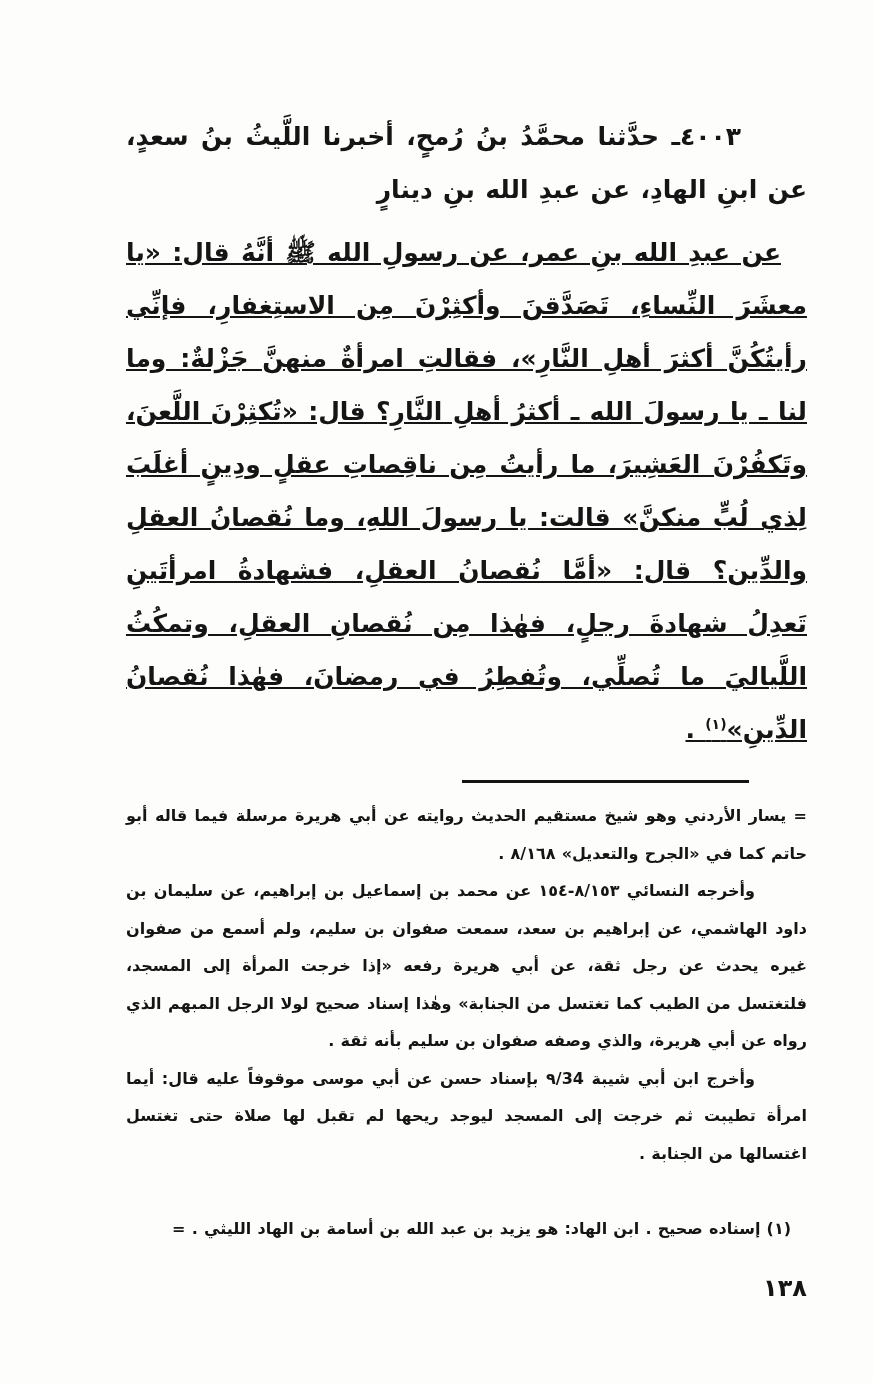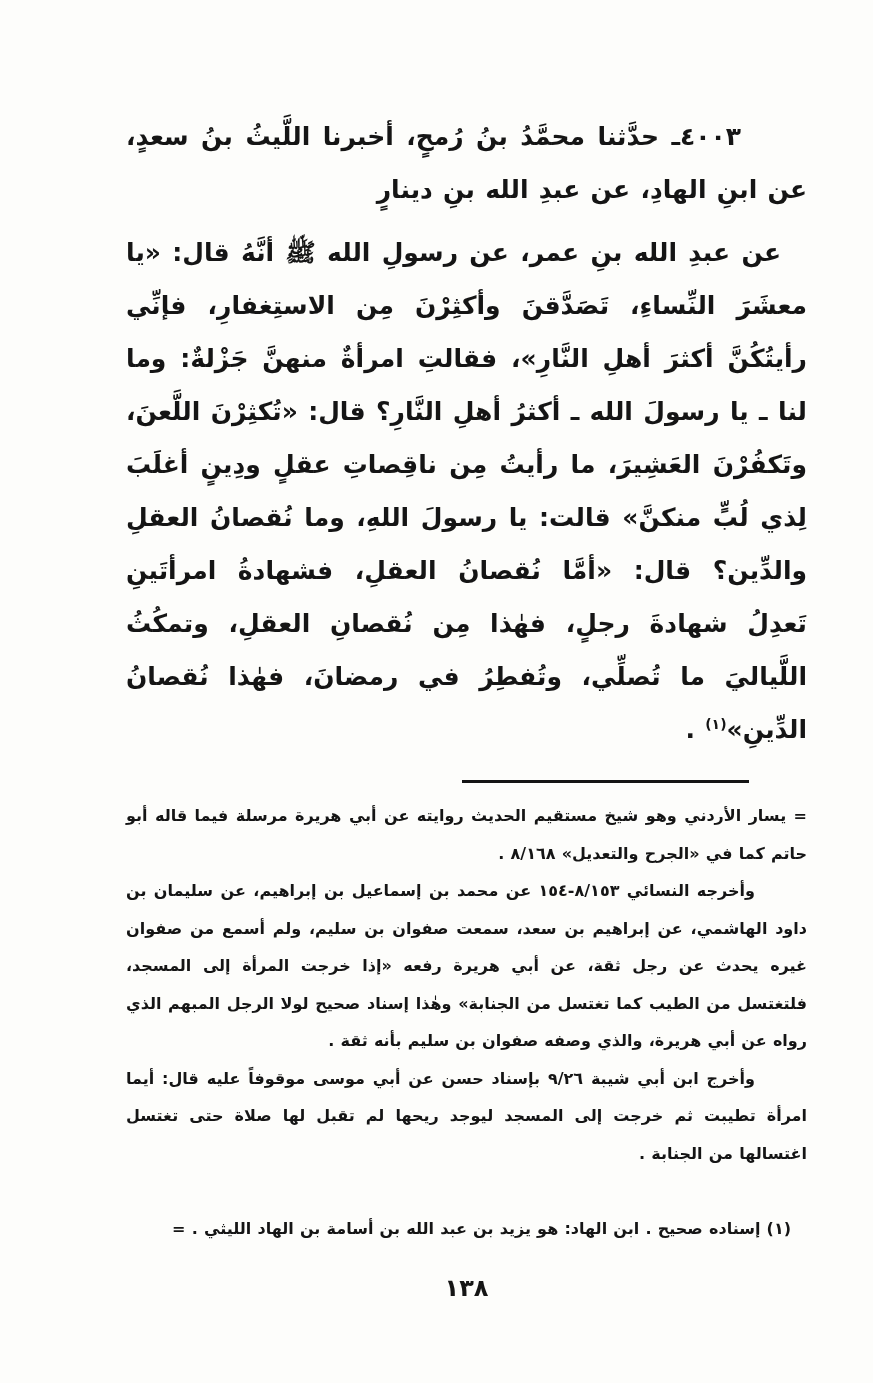--- a/index.html
+++ b/index.html
@@ -29,20 +29,21 @@
     text-align: justify;
     word-spacing: 0.06em;
   }
   p { margin: 0; }
   .isnad {
     text-indent: 66px;
   }
   .matn {
     margin-top: 10px;
     text-indent: 26px;
+    text-decoration: underline;
   }
   .fn-ref {
     font-size: 14px;
     vertical-align: super;
     line-height: 0;
     font-weight: 700;
   }
   .separator {
     width: 287px;
     height: 3px;
@@ -52,21 +53,20 @@
   .footnotes {
     font-size: 16px;
     font-weight: 700;
     line-height: 37.5px;
     text-align: justify;
     word-spacing: 0.04em;
   }
   .fn-indent { text-indent: 52px; }
   .fn-small-indent { text-indent: 16px; margin-top: 38px; }
   .page-number {
-    text-align: center;
     font-size: 24px;
     font-weight: 700;
     margin-top: 26px;
     letter-spacing: 2px;
   }
 </style>
 </head>
 <body>
 
 <div class="page">
@@ -76,20 +76,20 @@
       <p class="isnad"><span>٤٠٠٣</span><span>ـ</span> <span>حدَّثنا محمَّدُ بنُ رُمحٍ، أخبرنا اللَّيثُ بنُ سعدٍ، عن ابنِ الهادِ، عن عبدِ الله بنِ دينارٍ</span></p>
 
       <p class="matn"><span>عن عبدِ الله بنِ عمر، عن رسولِ الله ﷺ أنَّهُ قال: «يا معشَرَ النِّساءِ، تَصَدَّقنَ وأكثِرْنَ مِن الاستِغفارِ، فإنِّي رأيتُكُنَّ أكثرَ أهلِ النَّارِ»، فقالتِ امرأةٌ منهنَّ جَزْلةٌ: وما لنا ـ يا رسولَ الله ـ أكثرُ أهلِ النَّارِ؟ قال: «تُكثِرْنَ اللَّعنَ، وتَكفُرْنَ العَشِيرَ، ما رأيتُ مِن ناقِصاتِ عقلٍ ودِينٍ أغلَبَ لِذي لُبٍّ منكنَّ» قالت: يا رسولَ اللهِ، وما نُقصانُ العقلِ والدِّين؟ قال: «أمَّا نُقصانُ العقلِ، فشهادةُ امرأتَينِ تَعدِلُ شهادةَ رجلٍ، فهٰذا مِن نُقصانِ العقلِ، وتمكُثُ اللَّياليَ ما تُصلِّي، وتُفطِرُ في رمضانَ، فهٰذا نُقصانُ الدِّينِ»</span><span class="fn-ref">(١)</span> <span>.</span></p>
     </div>
 
     <div class="separator"></div>
 
     <div class="footnotes">
       <p>= يسار الأردني وهو شيخ مستقيم الحديث روايته عن أبي هريرة مرسلة فيما قاله أبو حاتم كما في «الجرح والتعديل» ٨/١٦٨ .</p>
       <p class="fn-indent">وأخرجه النسائي ٨/١٥٣-١٥٤ عن محمد بن إسماعيل بن إبراهيم، عن سليمان بن داود الهاشمي، عن إبراهيم بن سعد، سمعت صفوان بن سليم، ولم أسمع من صفوان غيره يحدث عن رجل ثقة، عن أبي هريرة رفعه «إذا خرجت المرأة إلى المسجد، فلتغتسل من الطيب كما تغتسل من الجنابة» وهٰذا إسناد صحيح لولا الرجل المبهم الذي رواه عن أبي هريرة، والذي وصفه صفوان بن سليم بأنه ثقة .</p>
-      <p class="fn-indent">وأخرج ابن أبي شيبة ٩/٢٦ بإسناد حسن عن أبي موسى موقوفاً عليه قال: أيما امرأة تطيبت ثم خرجت إلى المسجد ليوجد ريحها لم تقبل لها صلاة حتى تغتسل اغتسالها من الجنابة .</p>
+      <p class="fn-indent">وأخرج ابن أبي شيبة ٩/34 بإسناد حسن عن أبي موسى موقوفاً عليه قال: أيما امرأة تطيبت ثم خرجت إلى المسجد ليوجد ريحها لم تقبل لها صلاة حتى تغتسل اغتسالها من الجنابة .</p>
       <p class="fn-small-indent">(١) إسناده صحيح . ابن الهاد: هو يزيد بن عبد الله بن أسامة بن الهاد الليثي . =</p>
     </div>
 
     <div class="page-number">١٣٨</div>
 
   </div>
 </div>
 
 </body></html>

